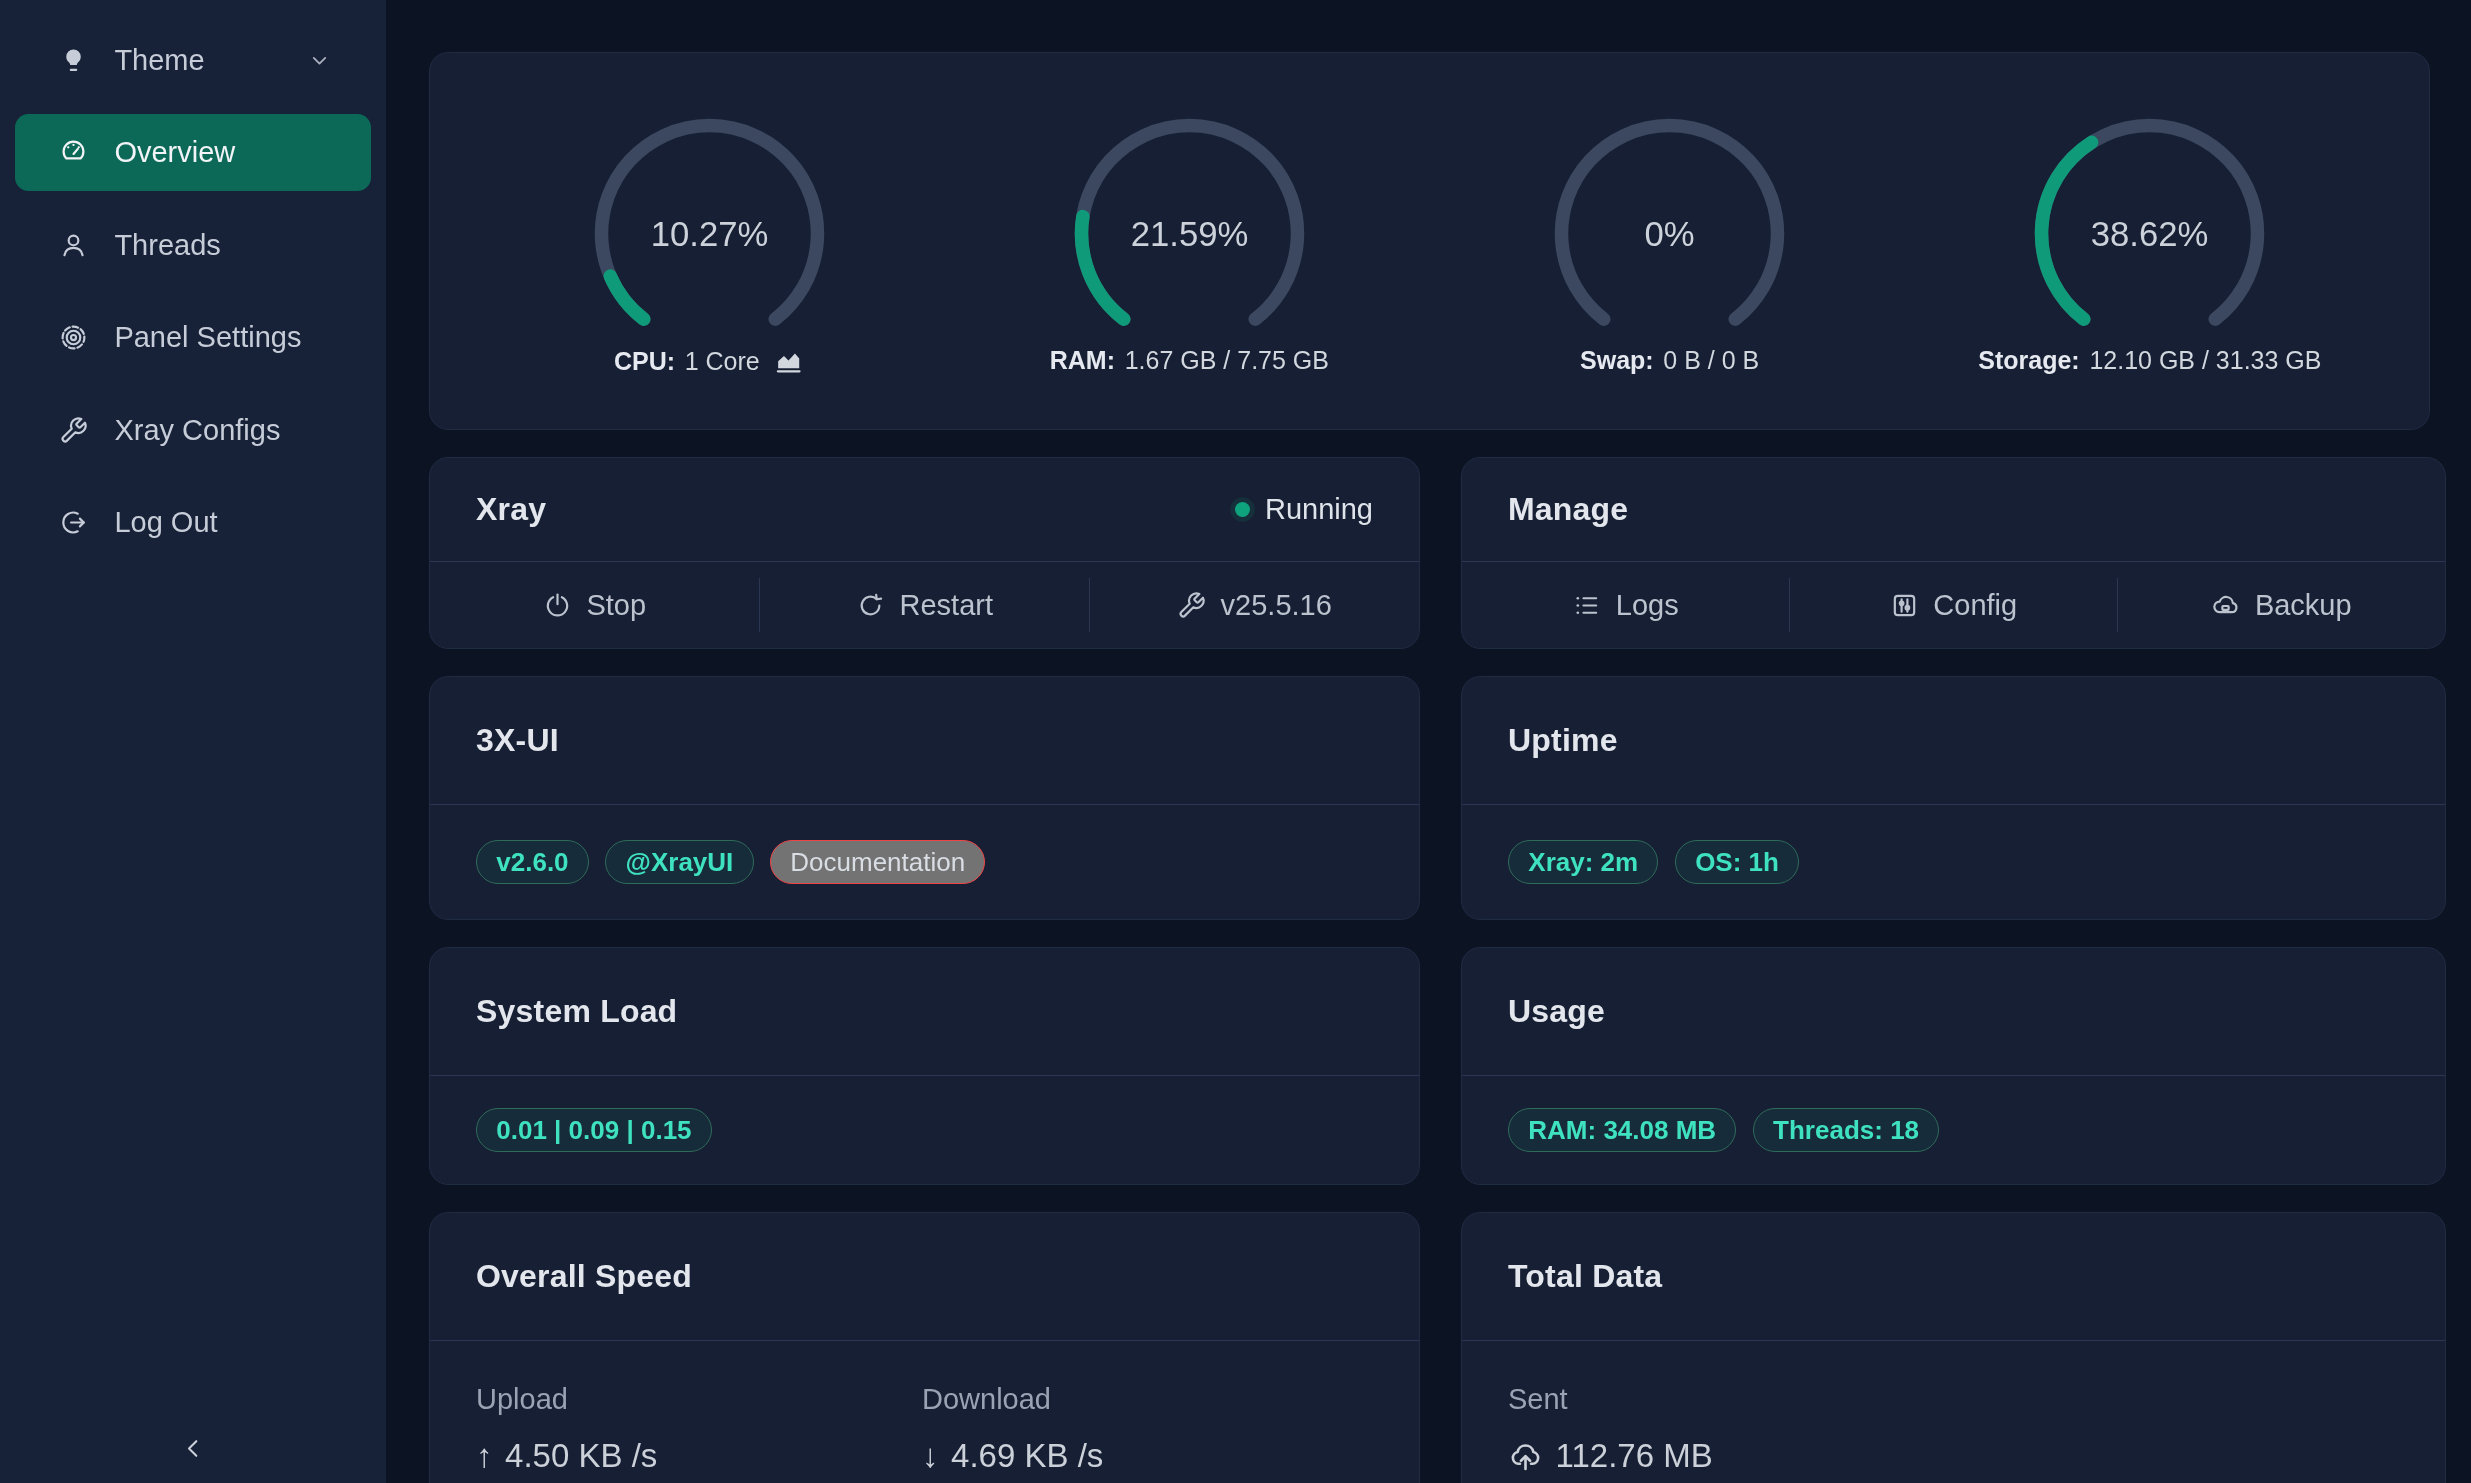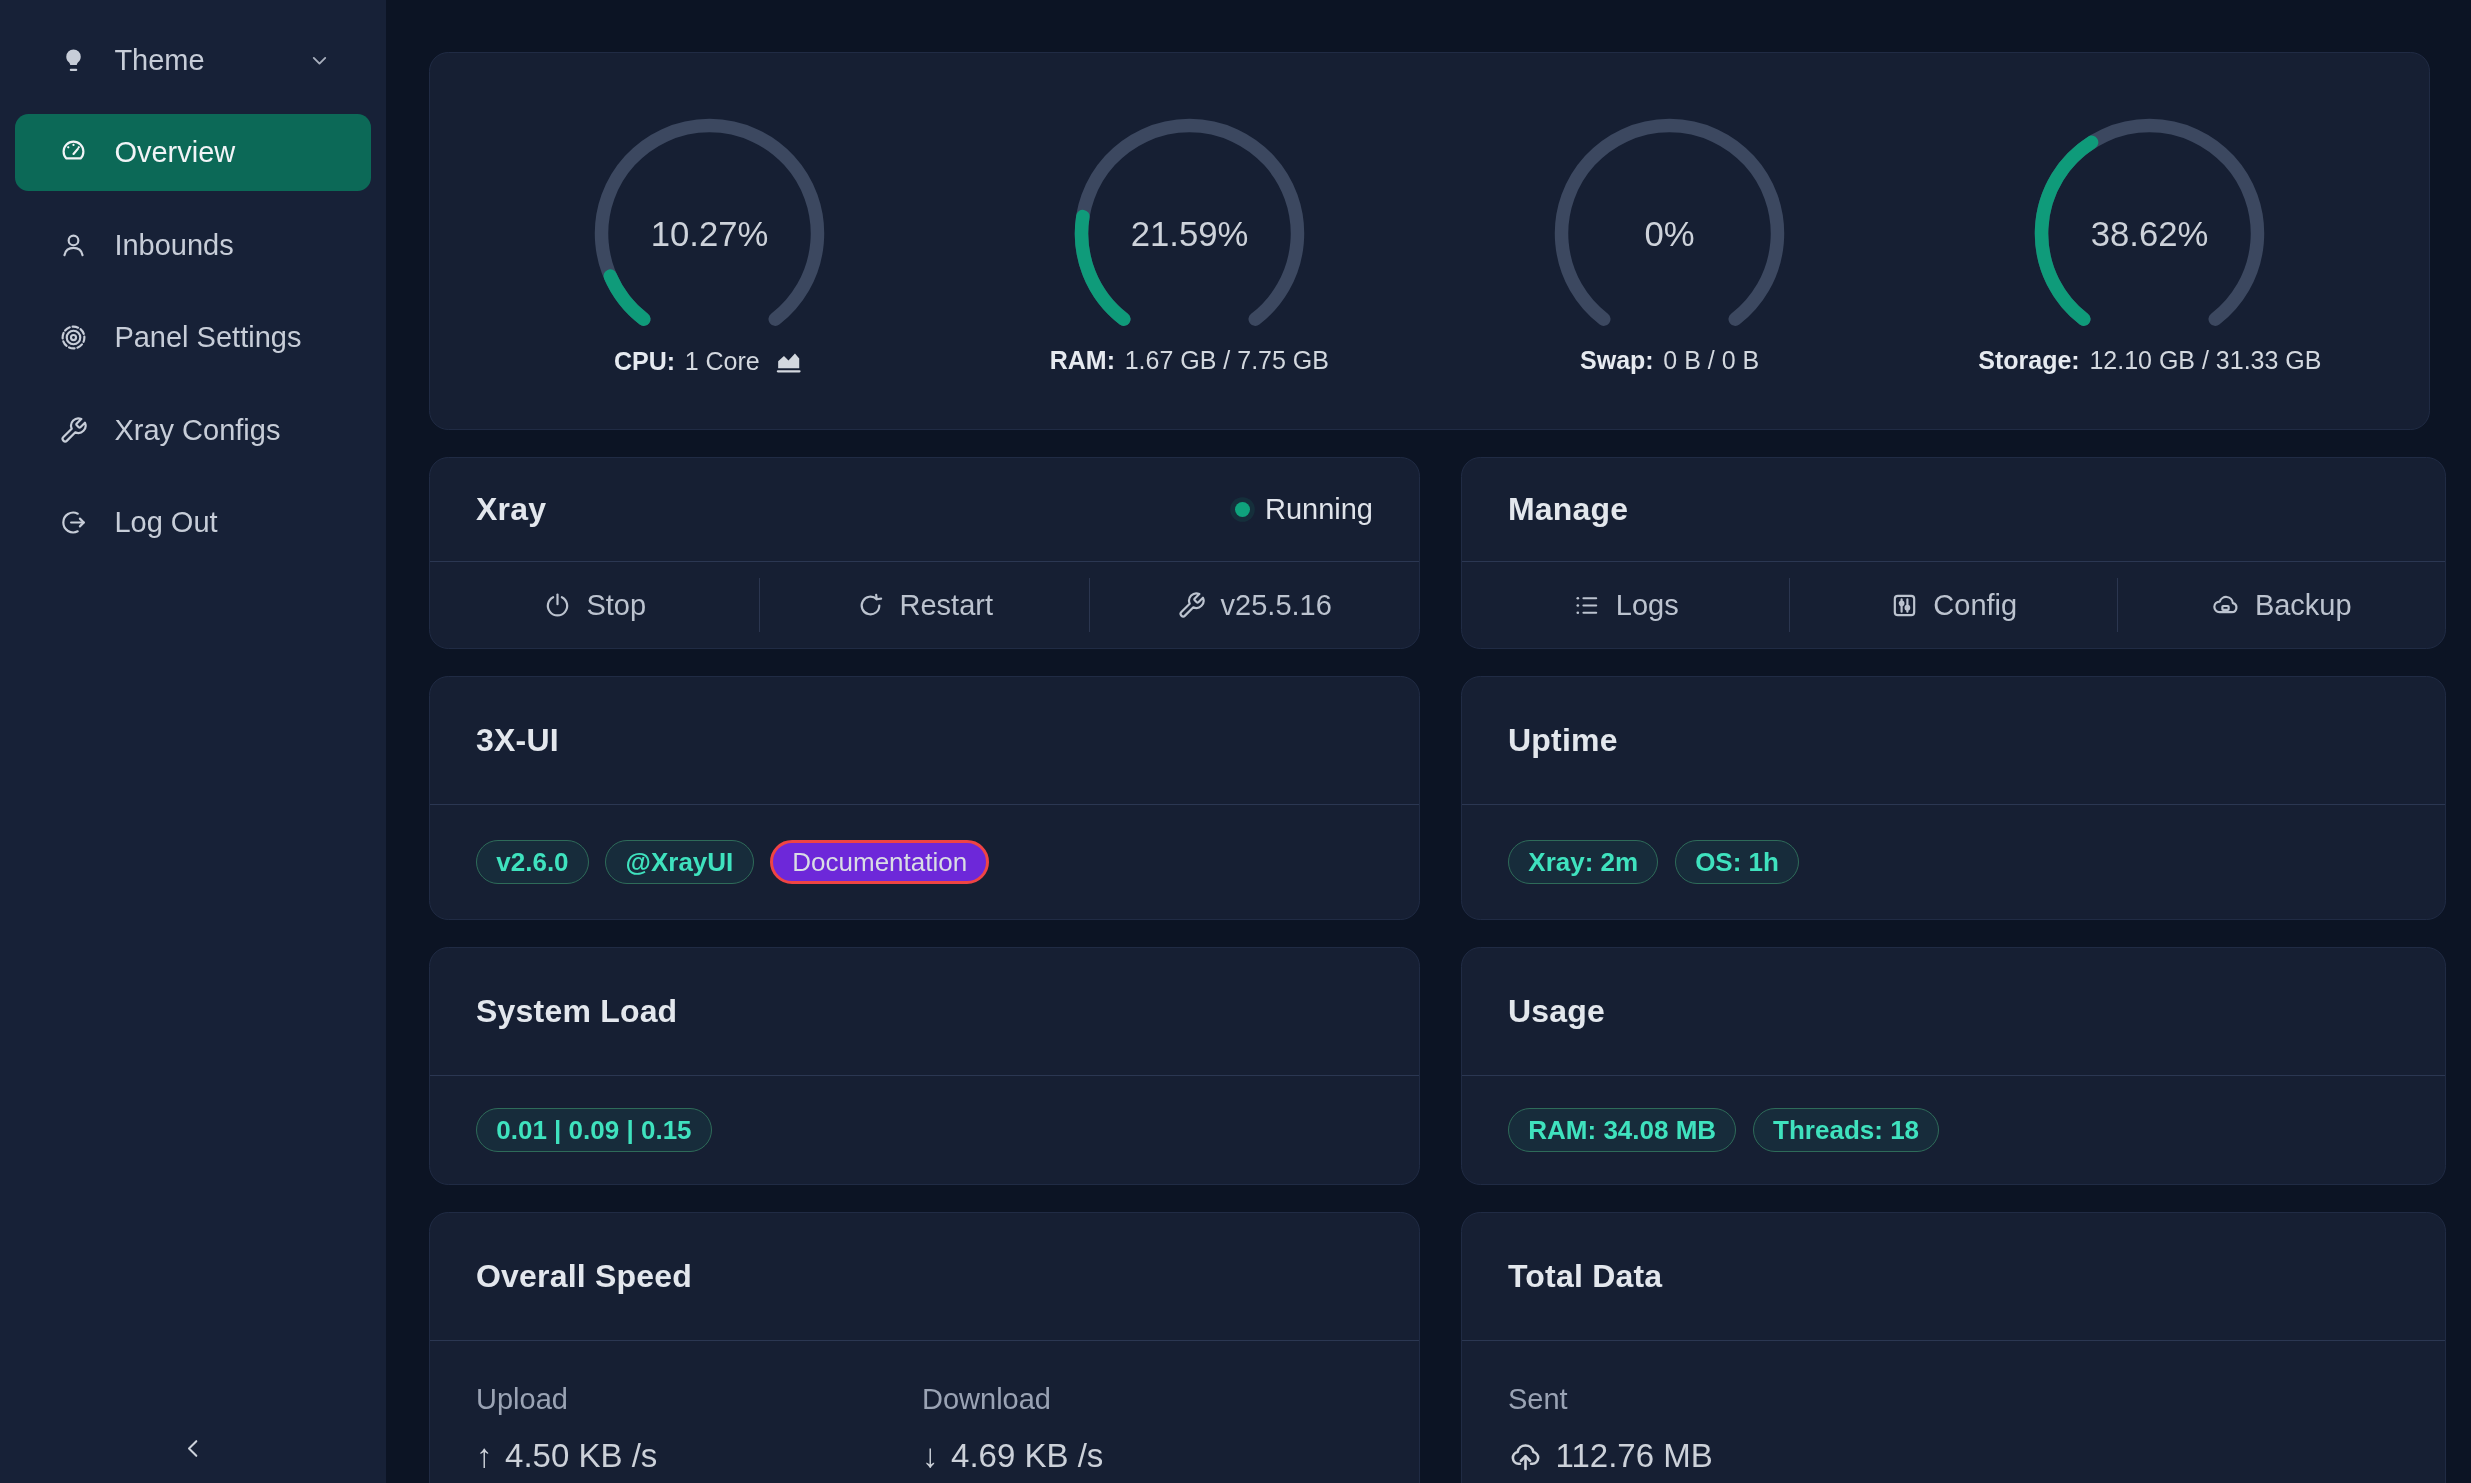--- a/index.html
+++ b/index.html
@@ -90,21 +90,21 @@
 
   
   .tag-card { display:flex; flex-direction:column; }
   .row3 .tag-card, .row4 .tag-card { height:100%; }
   .tags-body { flex:1; display:flex; align-items:center; padding:0 46px; gap:16.4px; }
   .tag {
     height:44px; display:inline-flex; align-items:center;
     padding:0 19.3px; border-radius:23px; font-size:26px; white-space:nowrap;
   }
   .tag-green { color:#3fe2be; background:rgba(36,170,135,0.10); border:1px solid #2e6b59;font-weight:bold; }
-  .tag-default { color:#d9dde4; background:#6d28d9; border:3px solid #ef4444; cursor:pointer; }
+  .tag-default { color:#d9dde4; background:#737373; border:1px solid #ef4444; cursor:pointer; }
   .tag-link { cursor:pointer; }
 
   
   .stats-body { display:flex; padding:42px 46px 0 46px; }
   .stat-col { width:446px; }
   .stat-label { font-size:29px; color:#9aa3b4; }
   .stat-value {
     margin-top:21px; display:flex; align-items:center; gap:12.6px;
     font-size:33px; color:#ccd1d9; white-space:nowrap;
   }
@@ -136,21 +136,21 @@
       <path class="icon-stroke" d="M7.6 7.6l.1.1M12 5.6v.1M16.4 7.6l-.1.1" stroke-width="2.2"></path>
     </svg>
     <span class="nav-label">Overview</span>
   </div>
 
   <div class="nav-item">
     <svg class="nav-icon" viewBox="0 0 24 24">
       <circle class="icon-stroke" cx="12" cy="7.8" r="4"></circle>
       <path class="icon-stroke" d="M4.5 20c.8-3.8 3.8-6 7.5-6s6.7 2.2 7.5 6"></path>
     </svg>
-    <span class="nav-label">Inbounds</span>
+    <span class="nav-label">Threads</span>
   </div>
 
   <div class="nav-item">
     <svg class="nav-icon" viewBox="0 0 24 24">
       <circle class="icon-stroke" cx="12" cy="12" r="9" stroke-width="3" stroke-dasharray="4.7 2.36" stroke-dashoffset="1"></circle>
       <circle class="icon-stroke" cx="12" cy="12" r="5.6"></circle>
       <circle class="icon-stroke" cx="12" cy="12" r="2.1"></circle>
     </svg>
     <span class="nav-label">Panel Settings</span>
   </div>

